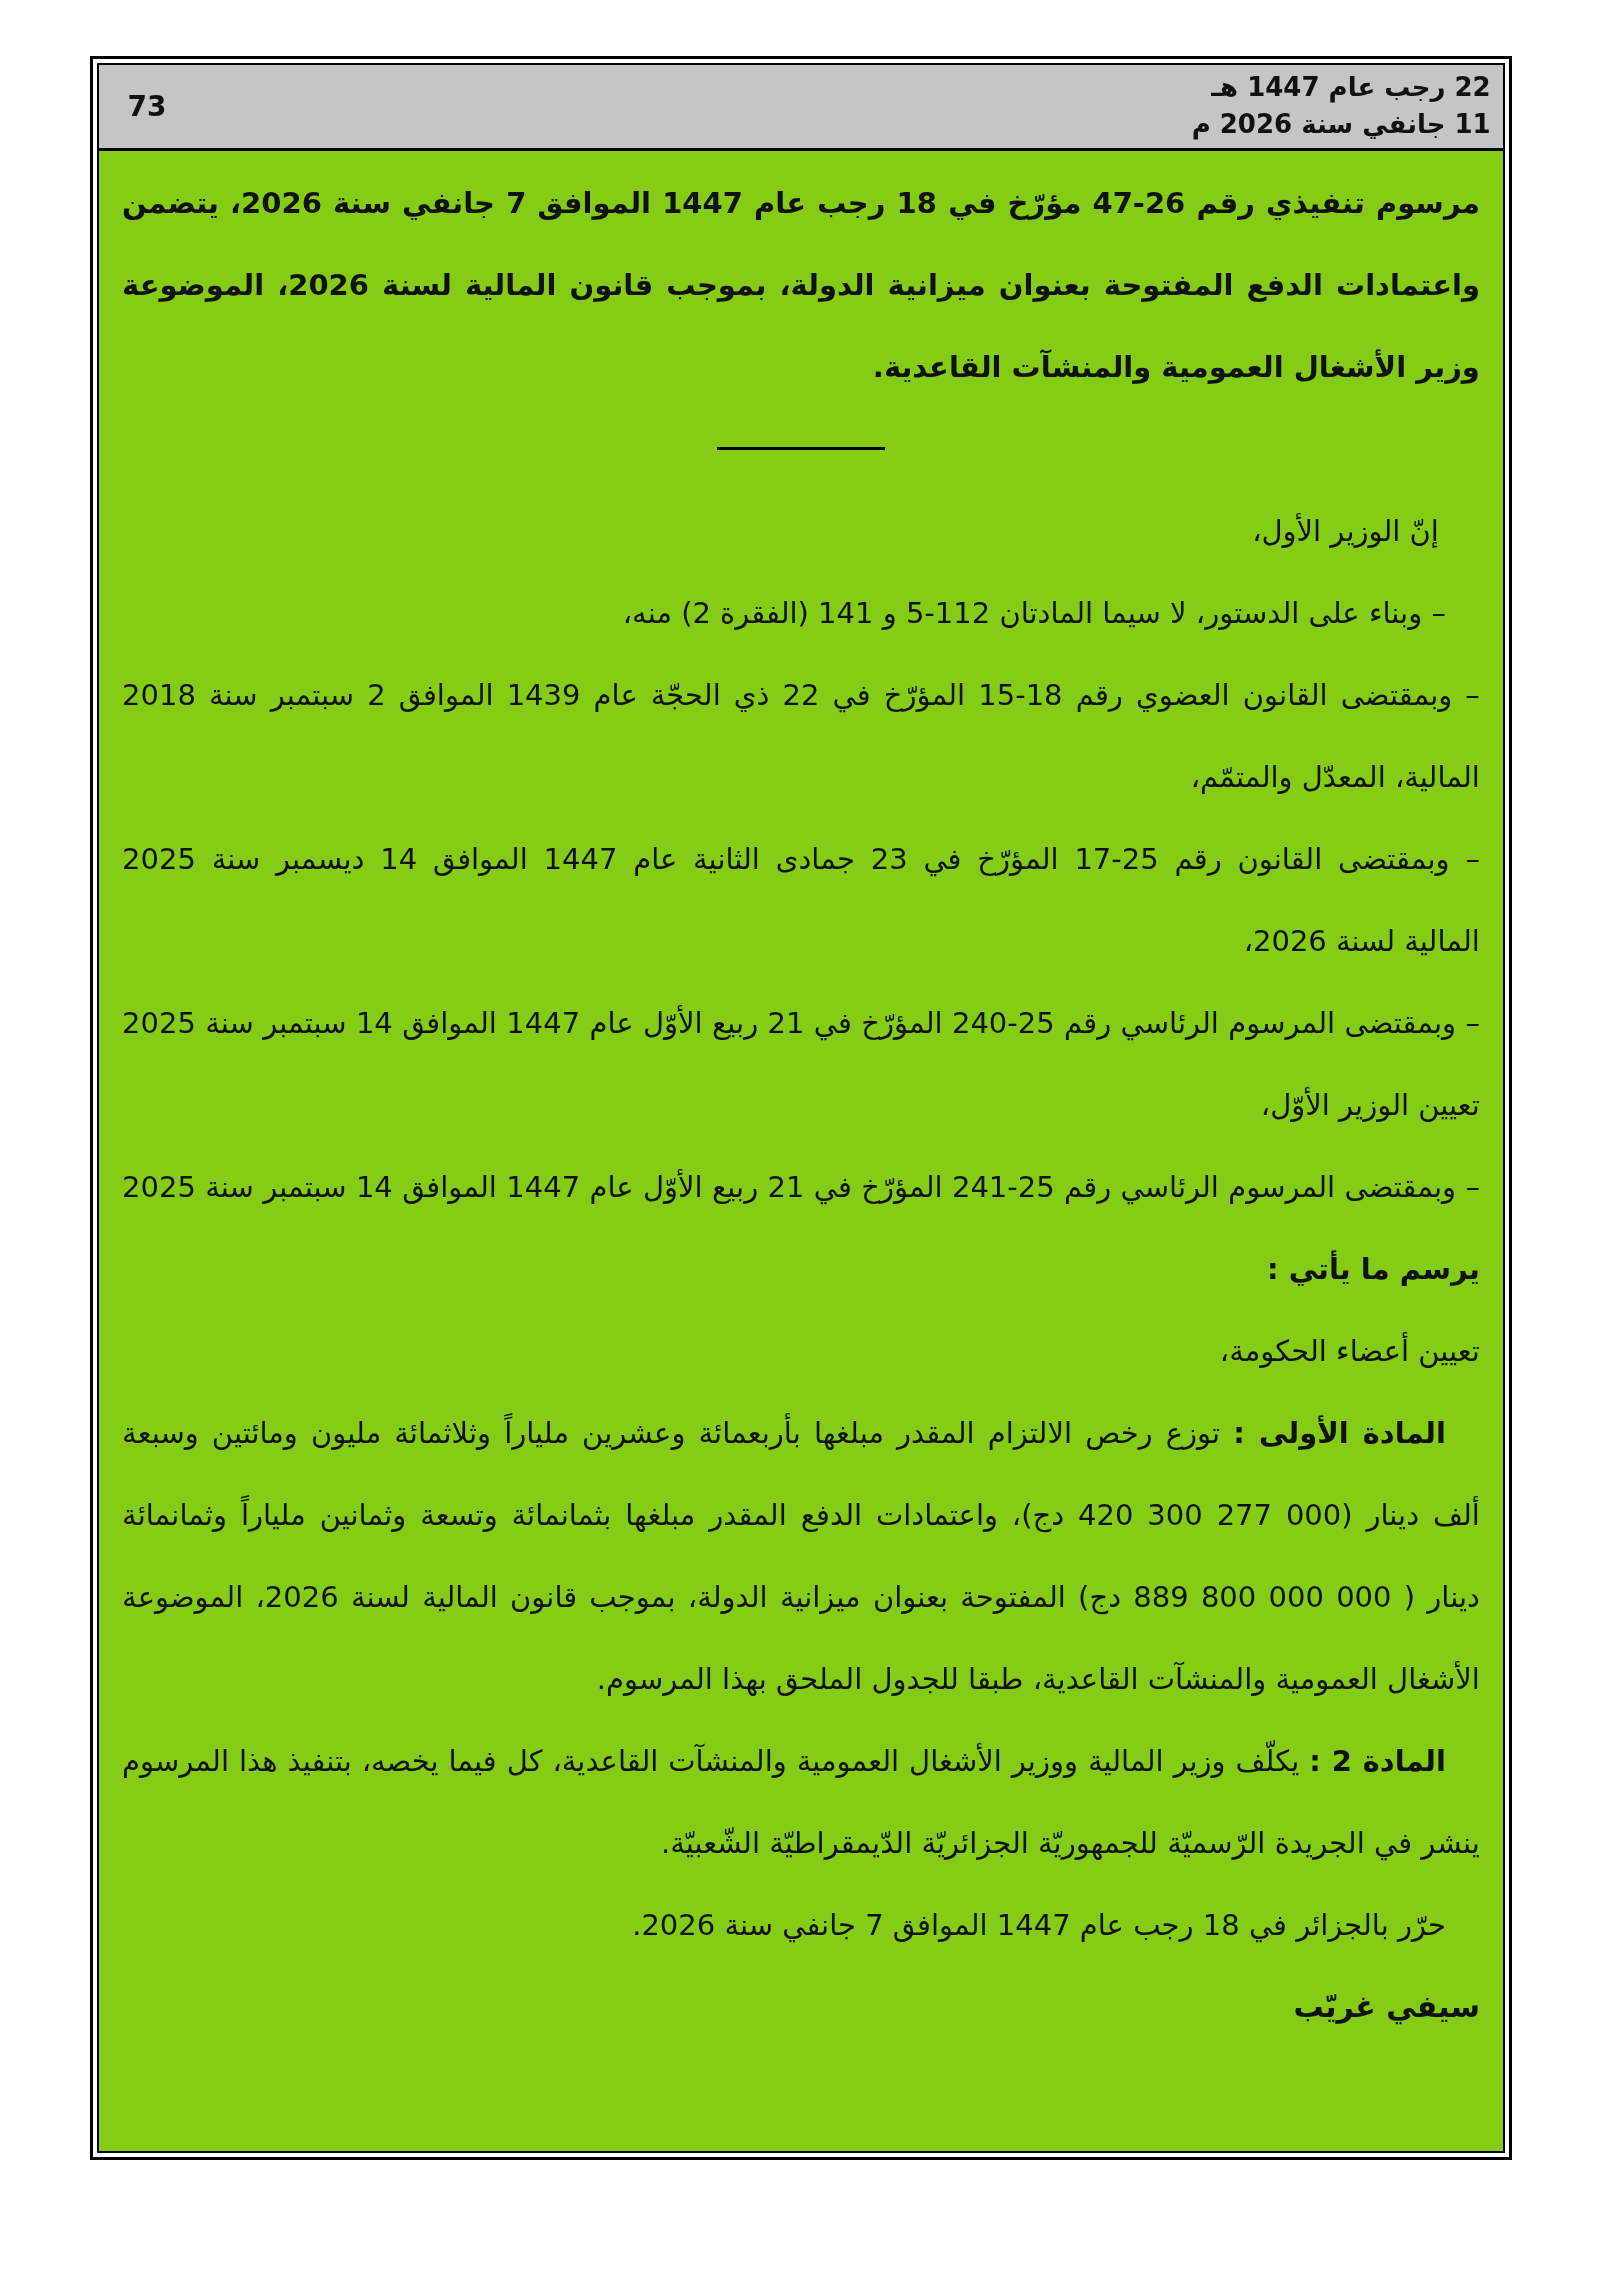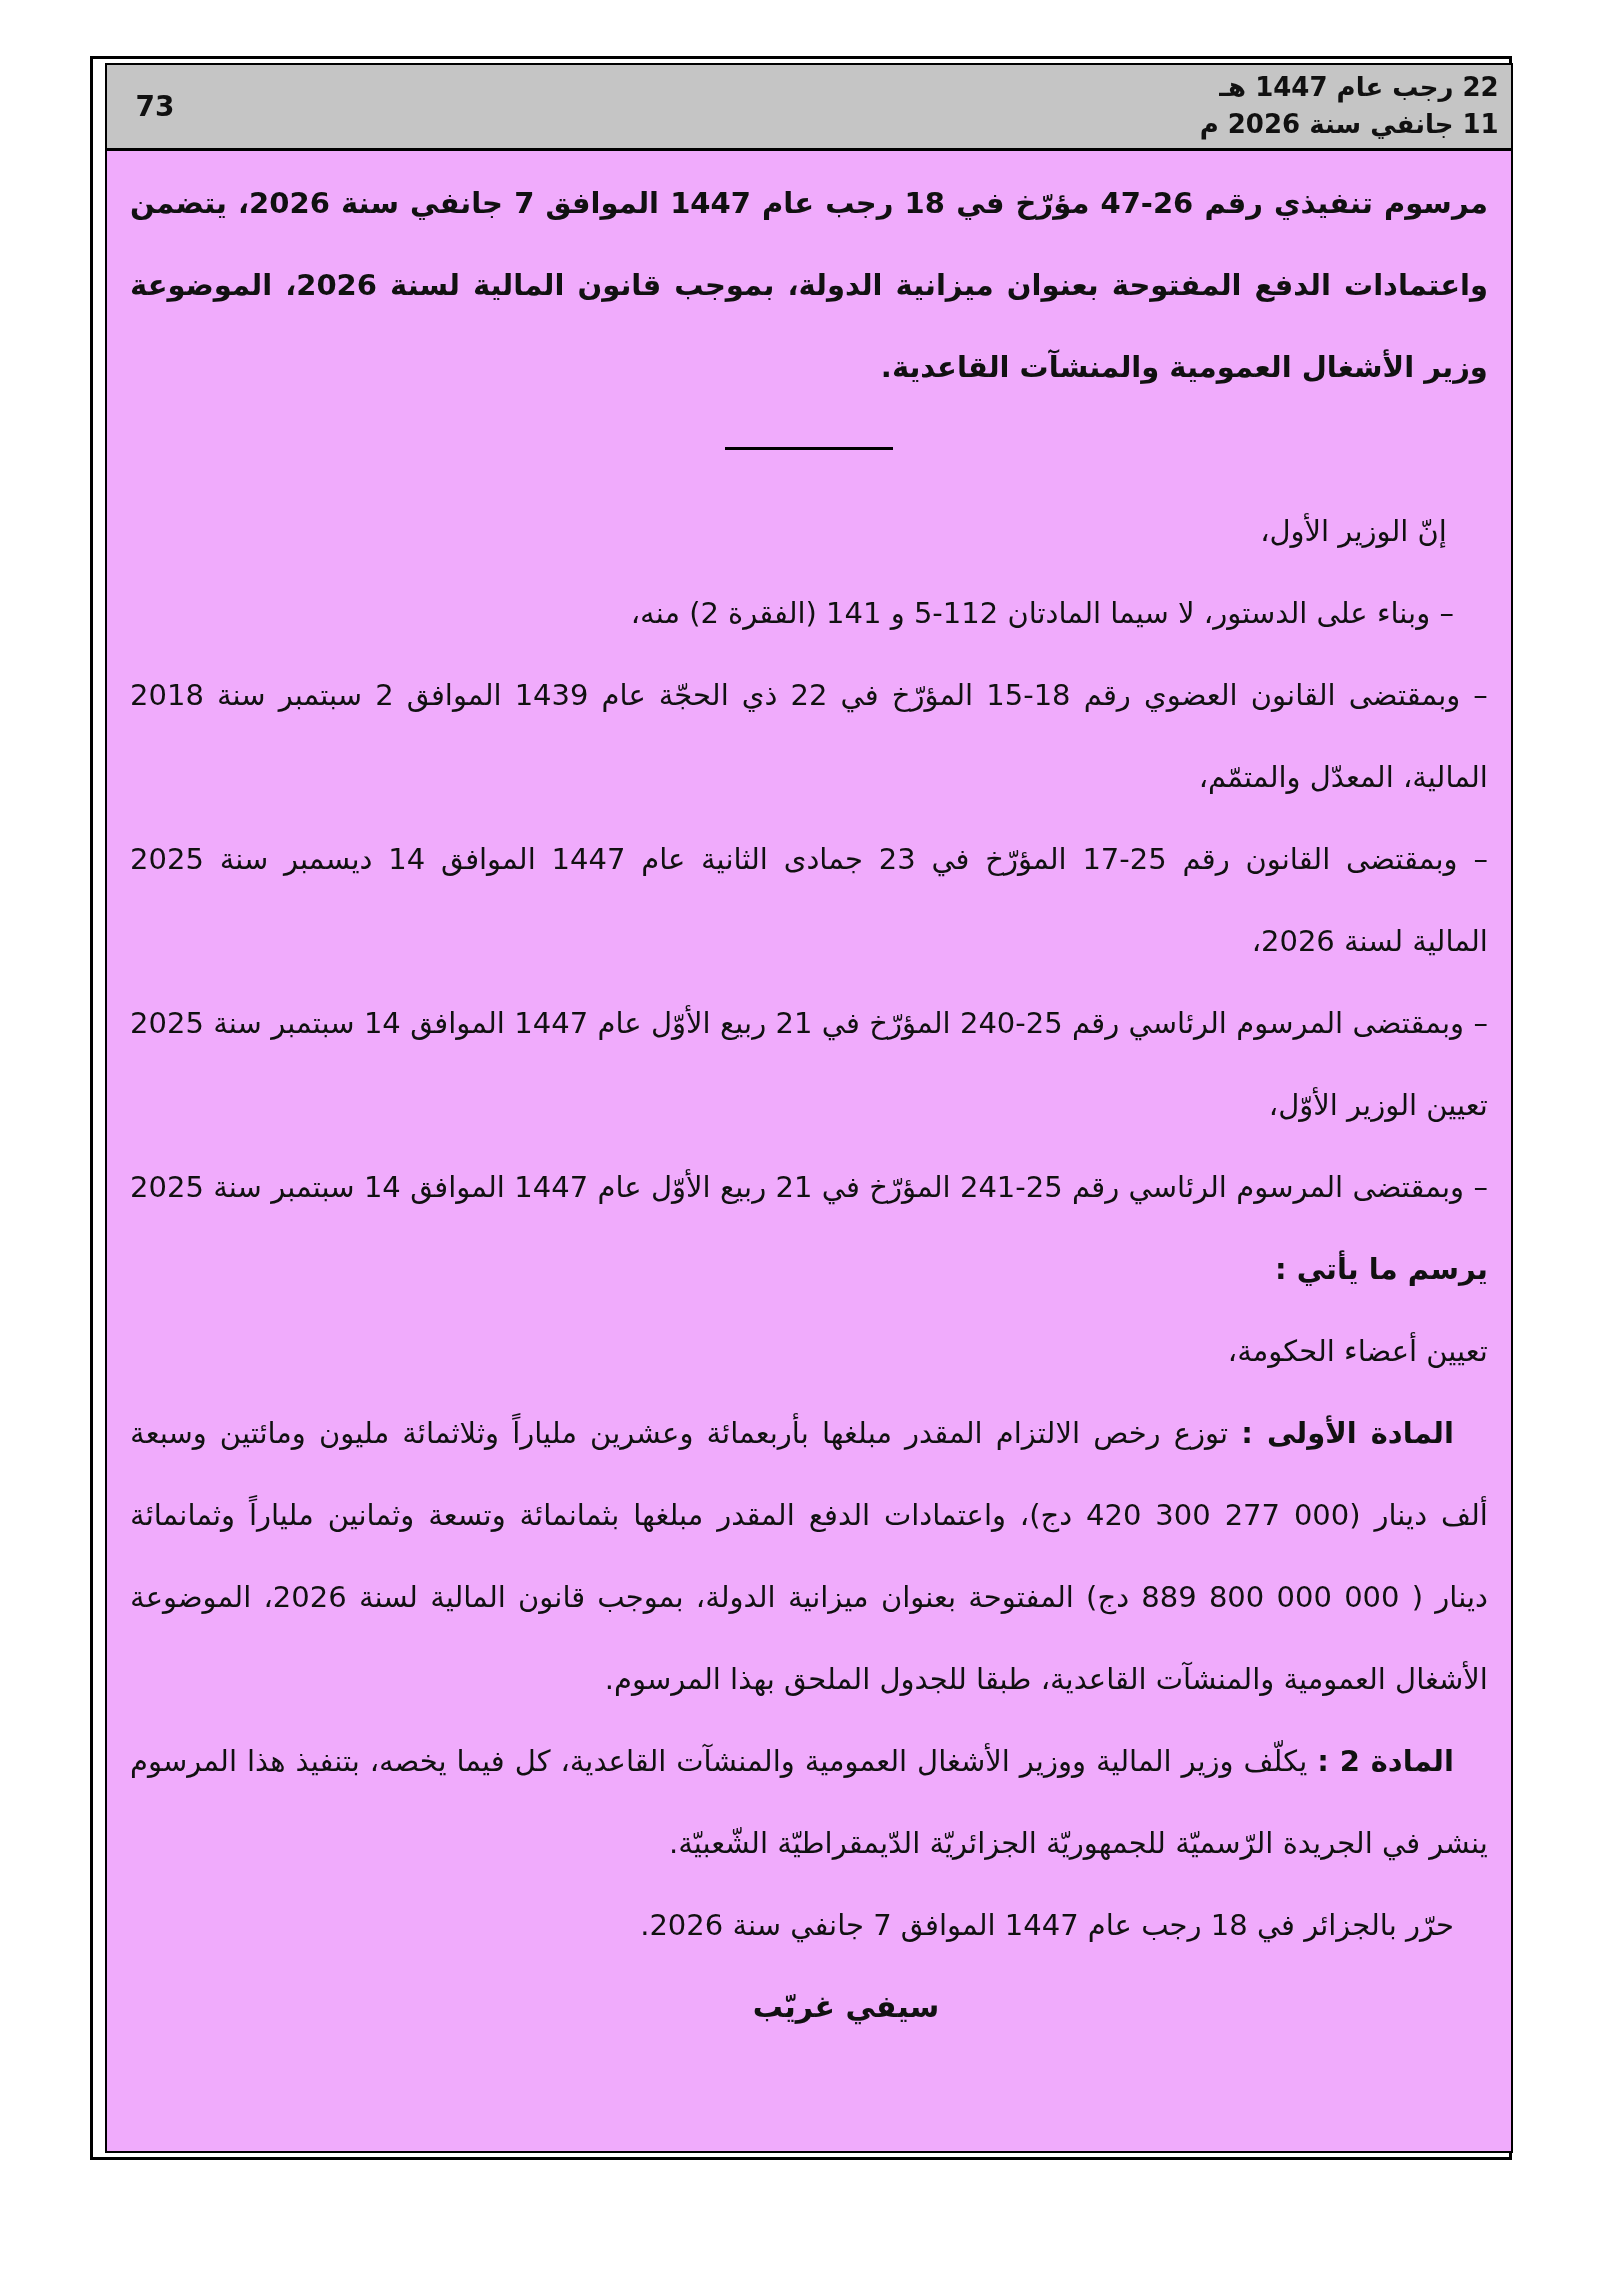--- a/index.html
+++ b/index.html
@@ -17,22 +17,21 @@
     padding: 3.6px;
     box-sizing: border-box;
     background: #fff;
   }
   .frame-inner {
     width: 100%; height: 100%;
     border: 2.7px solid #000;
     box-sizing: border-box;
     overflow: hidden;
     display: flex; flex-direction: column;
-    background: #f0abfc;
-    margin-left: 8px;
+    background: #84cc16;
   }
   .gz-header {
     position: relative;
     flex: 0 0 83px; height: 83px;
     background: #c5c5c5;
     border-bottom: 3.6px solid #000;
   }
   .page-num {
     position: absolute; left: 29px; top: 50%;
     transform: translateY(-50%);
@@ -60,21 +59,21 @@
   }
   .ln { height: 82px; line-height: 82px; overflow: hidden; }
   .jf { text-align: justify; text-align-last: justify; }
   .rt { text-align: right; white-space: nowrap; }
   .b  { font-weight: bold; }
   .ind45 { padding-right: 41px; }
   .ind38 { padding-right: 34px; }
   .divider-row { height: 82px; display: flex; align-items: center; justify-content: center; }
   .divider { width: 168px; height: 2.7px; background: #000; }
   .signoff { text-align: right; padding-right: 34px; white-space: nowrap; }
-  .signature { text-align: center; padding-left: 74px; font-weight: bold; font-size: 30px; white-space: nowrap; }
+  .signature { text-align: right; padding-left: 74px; font-weight: bold; font-size: 30px; white-space: nowrap; }
 </style>
 </head>
 <body>
 
 <div class="frame">
   <div class="frame-inner">
 
     <div class="gz-header">
       <div class="page-num">73</div>
       <div class="gz-dates">

